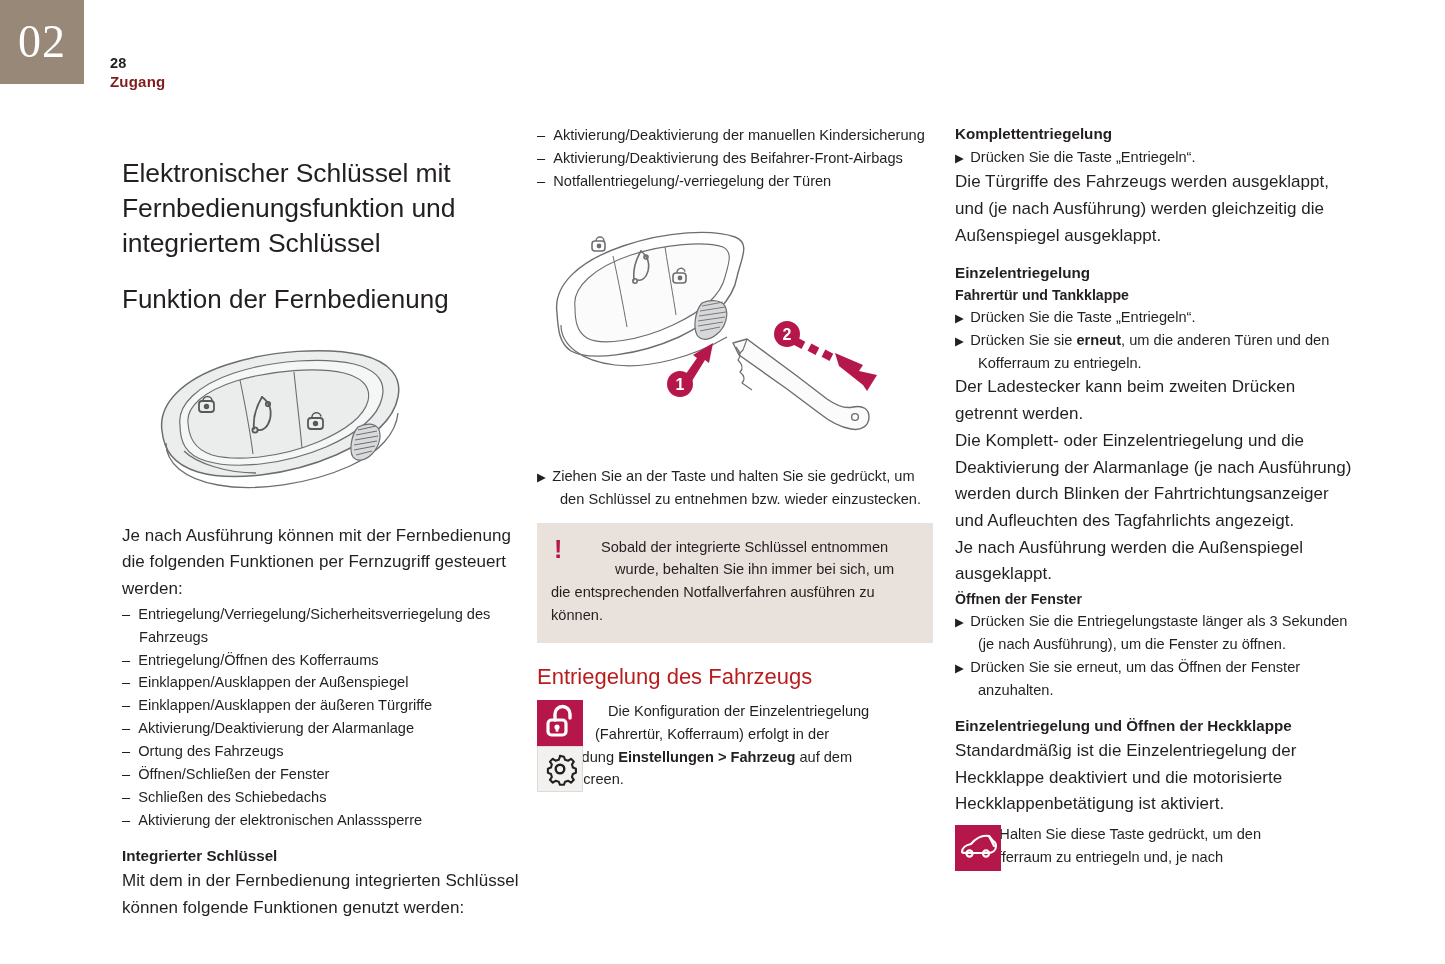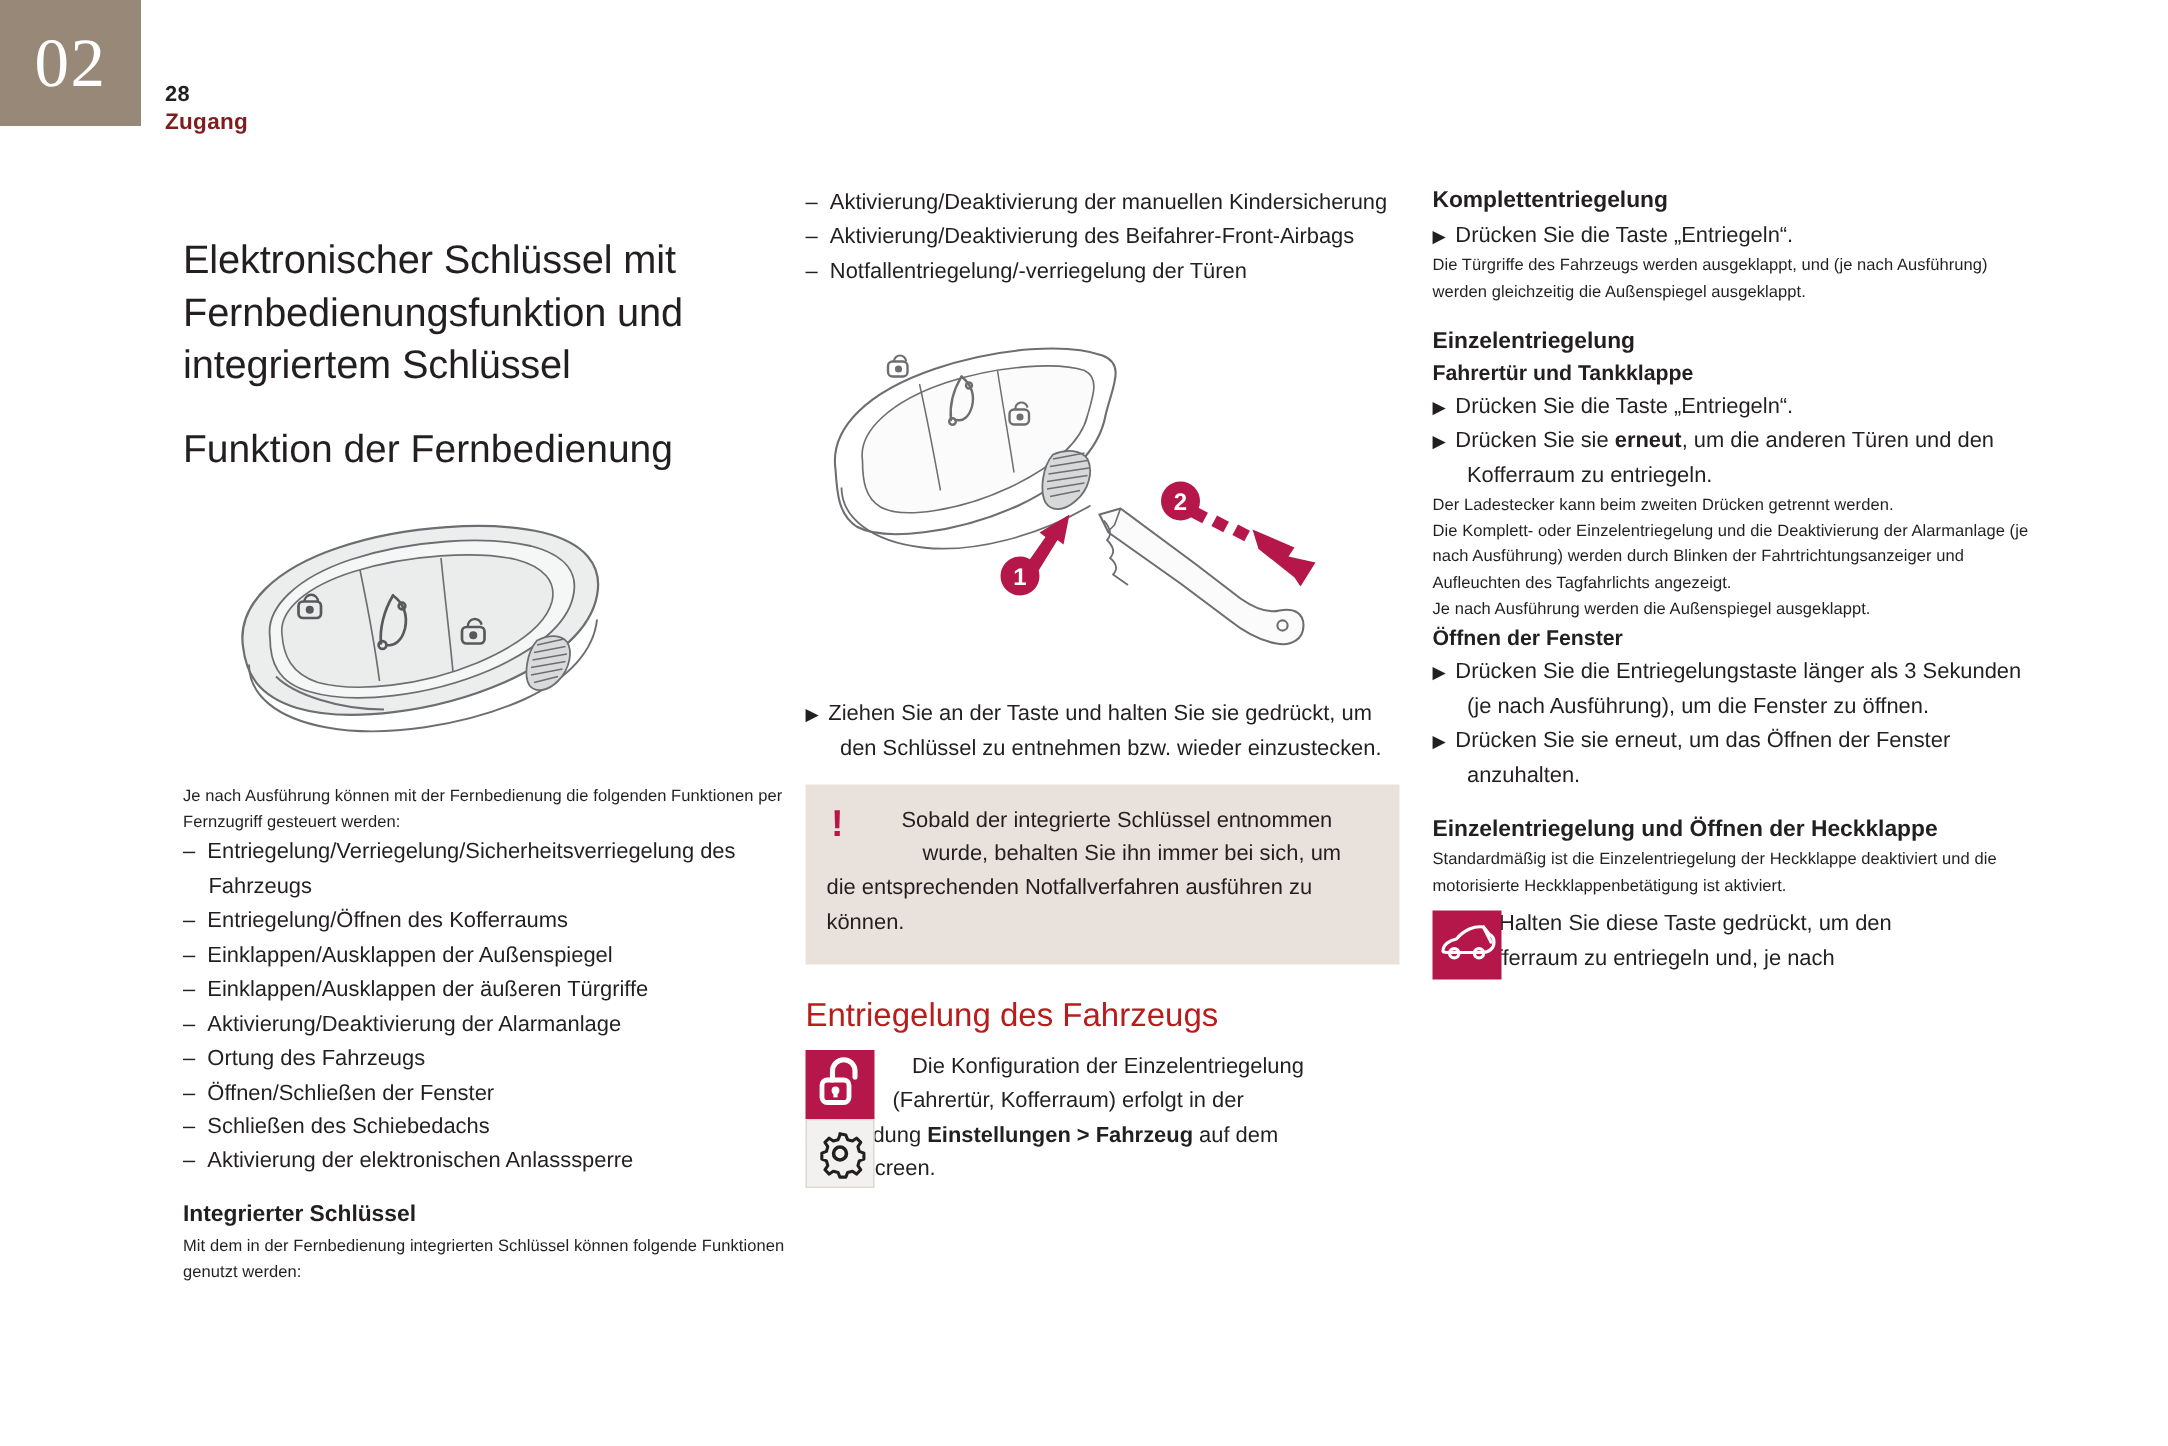--- a/index.html
+++ b/index.html
@@ -11,21 +11,21 @@
     font-family: "Liberation Sans", sans-serif;
     color: #231f20;
     overflow: hidden;
     position: relative;
   }
 
   
   .chapter-tab {
     position: absolute;
     left: 0; top: 0;
-    width: 94px; height: 84px;
+    width: 84px; height: 84px;
     background: #978878;
     display: flex;
     align-items: center;
     justify-content: center;
   }
   .chapter-tab .num {
     font-family: "Liberation Serif", serif;
     font-size: 46px;
     color: #ffffff;
     letter-spacing: 1px;
@@ -95,21 +95,21 @@
   h3.bold-head.tight { margin-top: 0; }
   h4.small-head {
     font-size: 14.2px;
     font-weight: bold;
     line-height: 1.34;
     color: #231f20;
     margin: 2px 0 1px 0;
   }
 
   p, .line {
-    font-size: 11px;
+    font-size: 17px;
     line-height: 1.57;
     color: #231f20;
     letter-spacing: 0.05px;
   }
   .para { margin: 0; }
 
   .dash-item { font-size: 14.6px; line-height: 1.57; padding-left: 17px; text-indent: -17px; }
   .dash-item::before { content: "–\00a0\00a0"; }
 
   .arrow-item { font-size: 14.6px; line-height: 1.57; padding-left: 23px; text-indent: -23px; }

